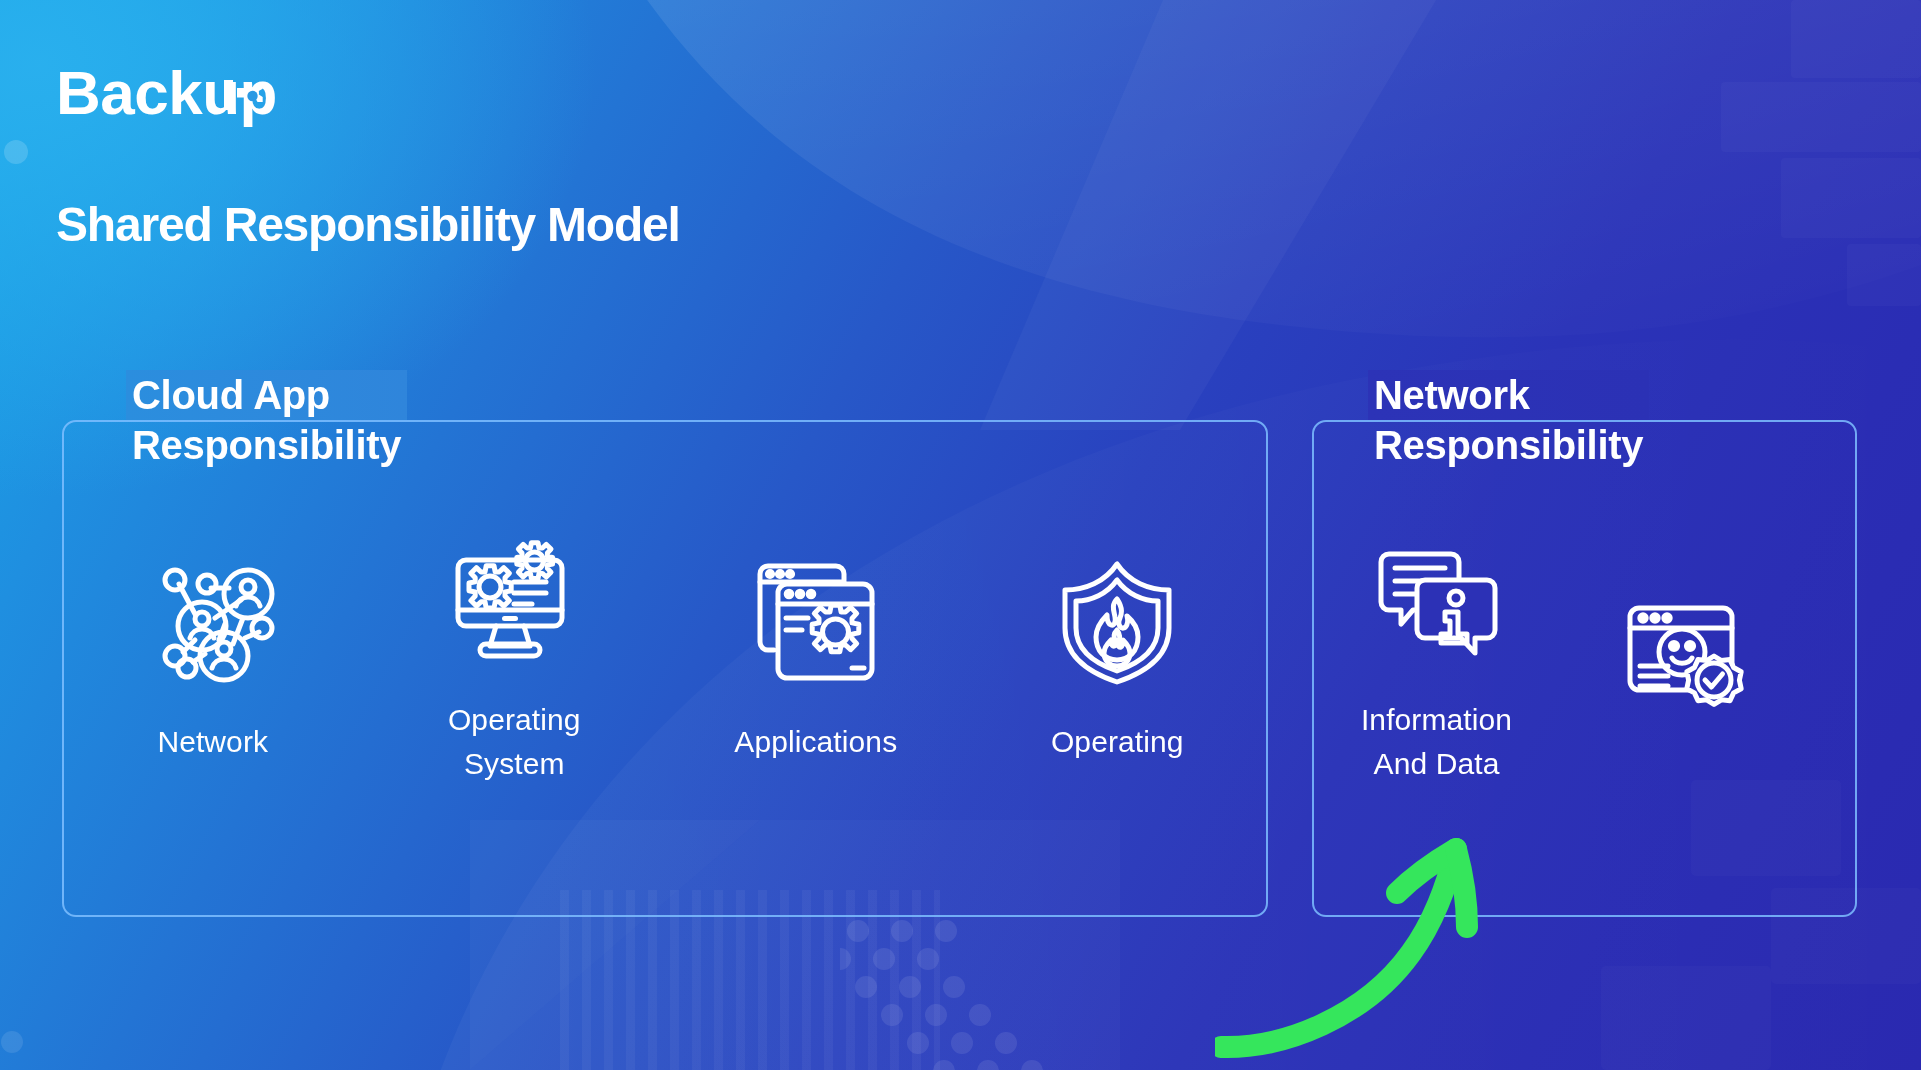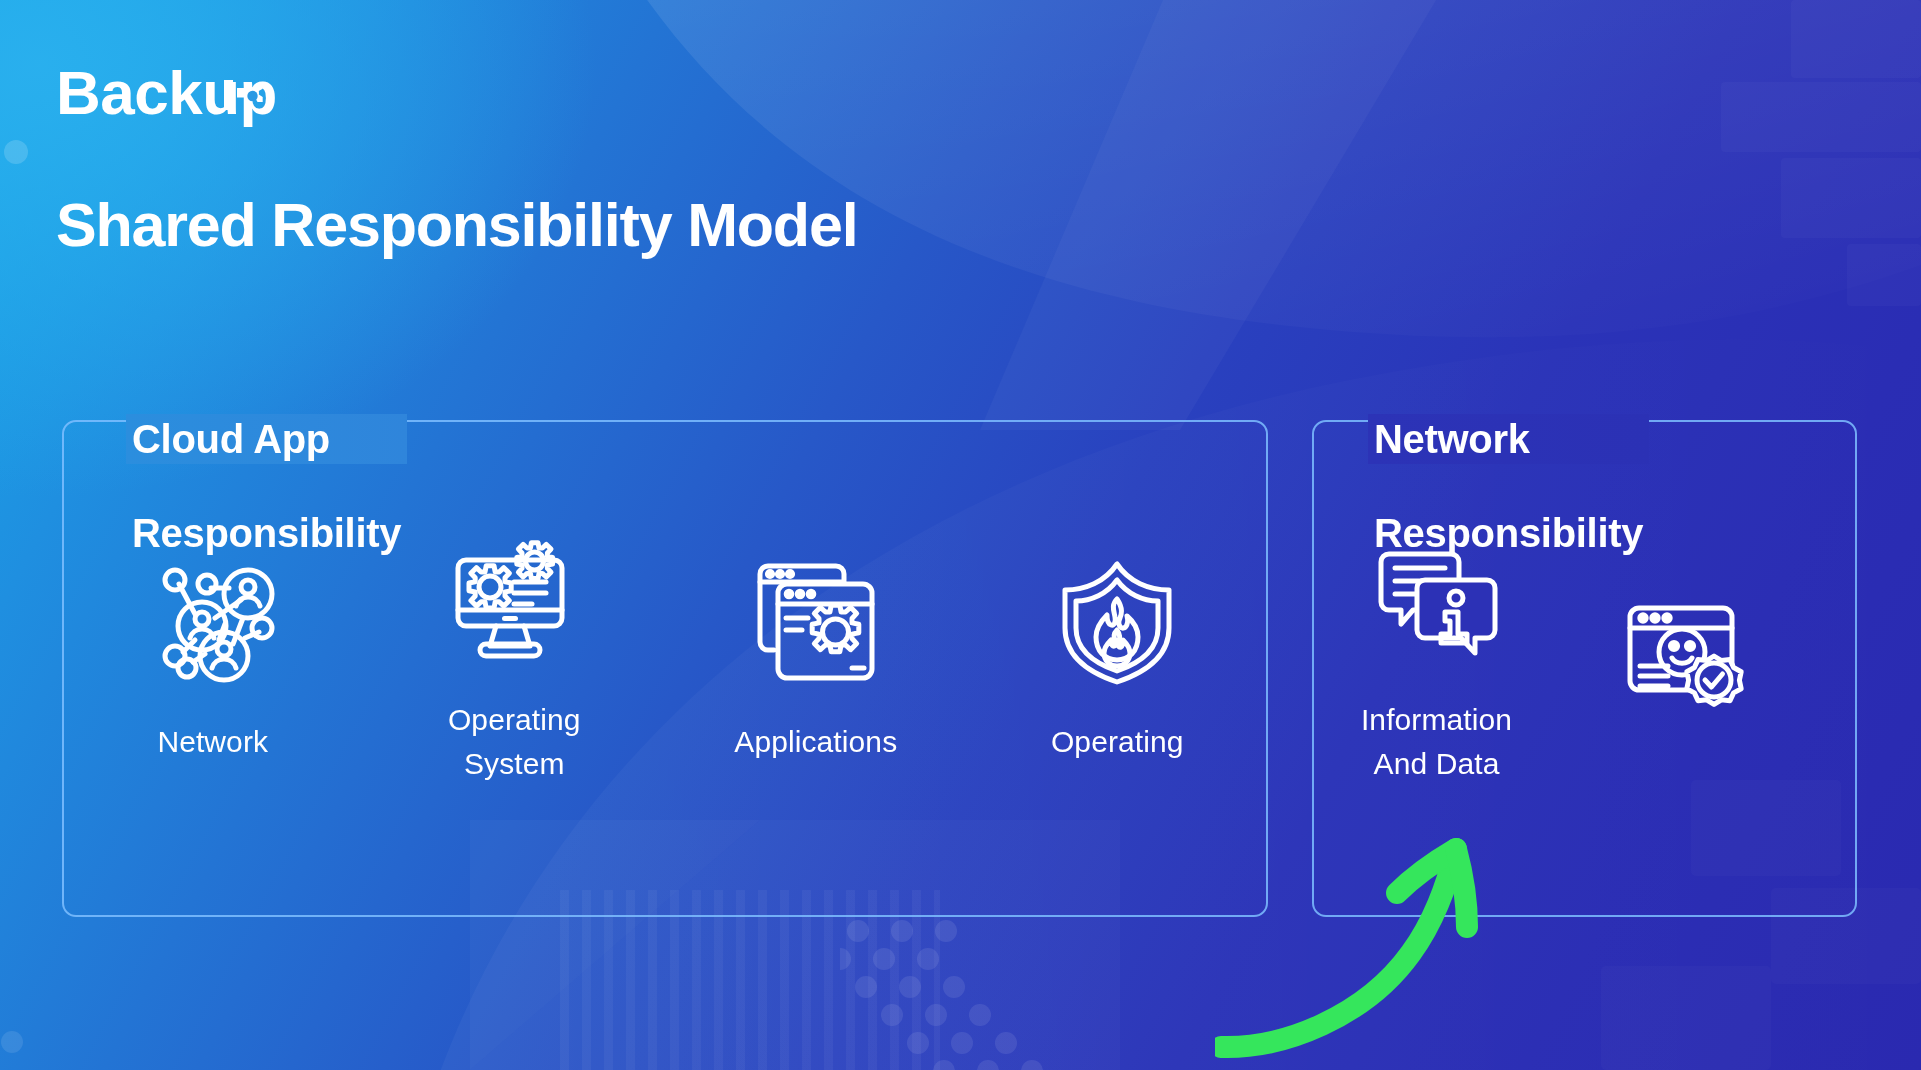--- a/index.html
+++ b/index.html
@@ -106,21 +106,21 @@
     top: 10px;
     width: 46px;
     height: 46px;
   }
 
   
   .page-title {
     position: absolute;
     left: 56px;
     top: 185px;
-    font-size: 61px;
+    font-size: 48px;
     line-height: 80px;
     font-weight: 700;
     color: #ffffff;
     letter-spacing: -1.2px;
     white-space: nowrap;
   }
 
   
   .panel {
     position: absolute;
@@ -140,21 +140,20 @@
     z-index: 4;
     letter-spacing: -0.3px;
   }
   .panel-title .pt-line { display: block; }
   .panel-title-cloud    { left: 132px;  top: 370px; }
   .panel-title-customer { left: 1374px; top: 370px; }
   
   .panel-title .pt-line {
     padding: 0 6px;
     margin-left: -6px;
-    margin-top: 44px;
   }
   .panel-title-cloud .pt-line:first-child {
     background: linear-gradient(90deg,#2b8ede 0%, #2f85db 100%);
   }
   .panel-title-customer .pt-line:first-child {
     background: linear-gradient(90deg,#2c33b7 0%, #2b31b5 100%);
   }
 
   
   .items {

